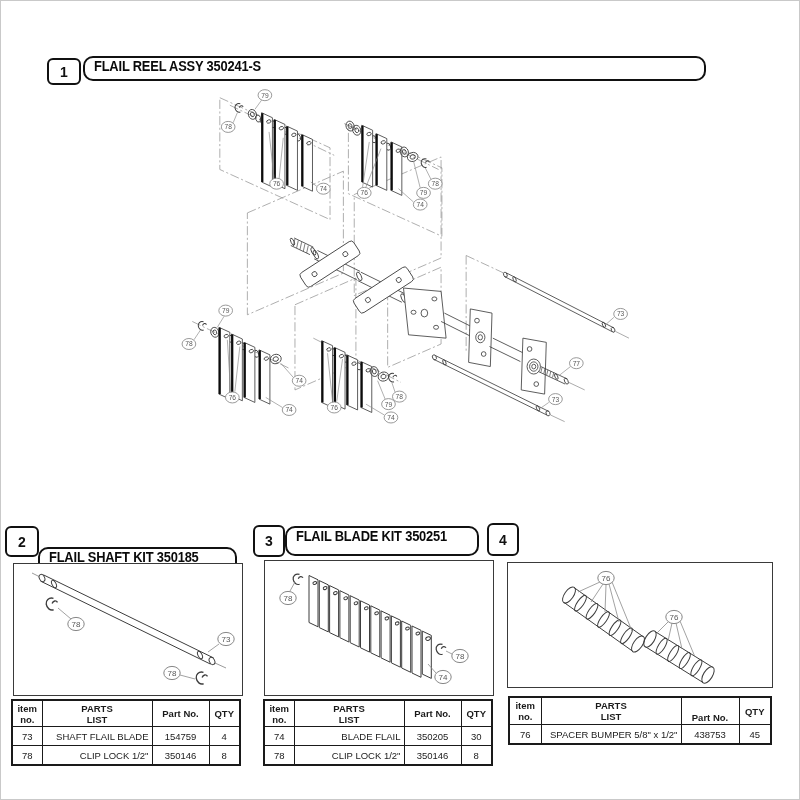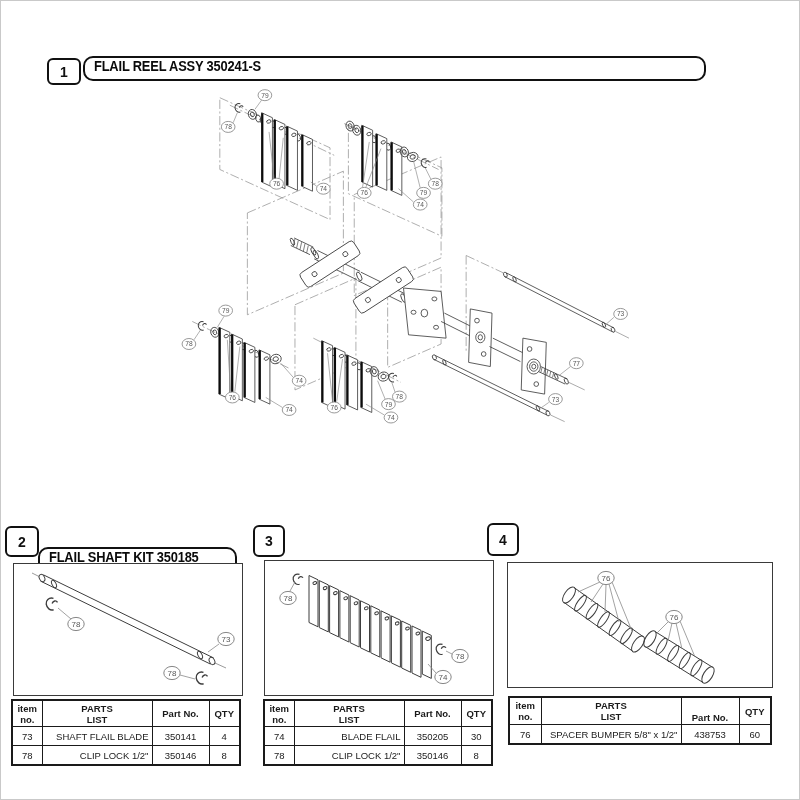--- a/index.html
+++ b/index.html
@@ -420,34 +420,37 @@
       <th>
             <div>PARTS</div>
             <div>LIST</div>
           </th>
       <th>Part No.</th>
       <th>QTY</th>
     </tr>
     <tr>
       <td>73</td>
       <td class="desc">SHAFT FLAIL BLADE</td>
-      <td>350141</td>
+      <td>154759</td>
       <td>4</td>
     </tr>
     <tr>
       <td>78</td>
       <td class="desc">CLIP LOCK 1/2"</td>
       <td>350146</td>
       <td>8</td>
     </tr>
   </tbody>
     </table>
 
   <div class="numbox" style="left:252px;top:524px;width:28px;height:28px;">
     <span>3</span>
+  </div>
+  <div class="titlebar" style="left:284px;top:525px;width:194px;height:30px;">
+    <span>FLAIL BLADE KIT 350251</span>
   </div>
   <div class="diagbox" style="left:263px;top:559px;width:230px;height:136px;">
     <svg width="227" height="133" viewBox="263 559 227 133">
       <g>
         <path class="pf" d="M307,573.5 l9,4.3 l0,47 l-9,-4.3 z"></path>
           <ellipse class="pl" cx="312.8" cy="581" rx="1.9" ry="1.4" transform="rotate(-20 312.8 581)"></ellipse>
         <path class="pf" d="M317.3,578.6 l9,4.3 l0,47 l-9,-4.3 z"></path>
           <ellipse class="pl" cx="323.1" cy="586.1" rx="1.9" ry="1.4" transform="rotate(-20 323.1 586.1)"></ellipse>
         <path class="pf" d="M327.6,583.6 l9,4.3 l0,47 l-9,-4.3 z"></path>
           <ellipse class="pl" cx="333.4" cy="591.1" rx="1.9" ry="1.4" transform="rotate(-20 333.4 591.1)"></ellipse>
@@ -586,18 +589,18 @@
             <div>PARTS</div>
             <div>LIST</div>
           </th>
       <th class="vbot">Part No.</th>
       <th>QTY</th>
     </tr>
     <tr>
       <td>76</td>
       <td class="desc">SPACER BUMPER 5/8" x 1/2"</td>
       <td>438753</td>
-      <td>60</td>
+      <td>45</td>
     </tr>
   </tbody>
     </table>
 
 </div>
 
 </body></html>

